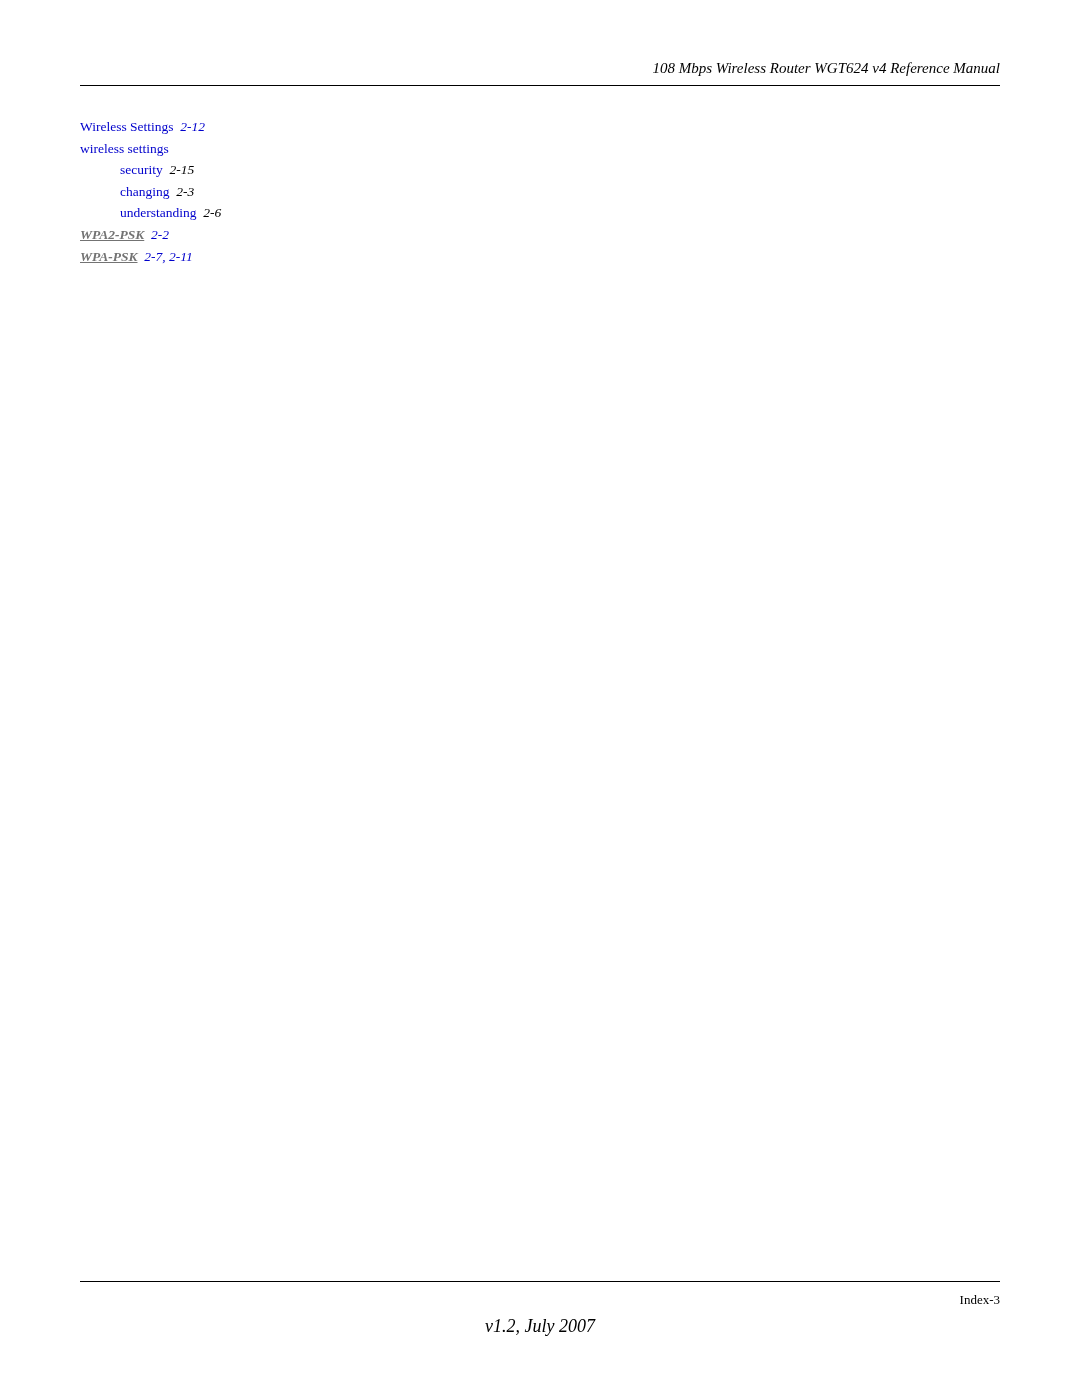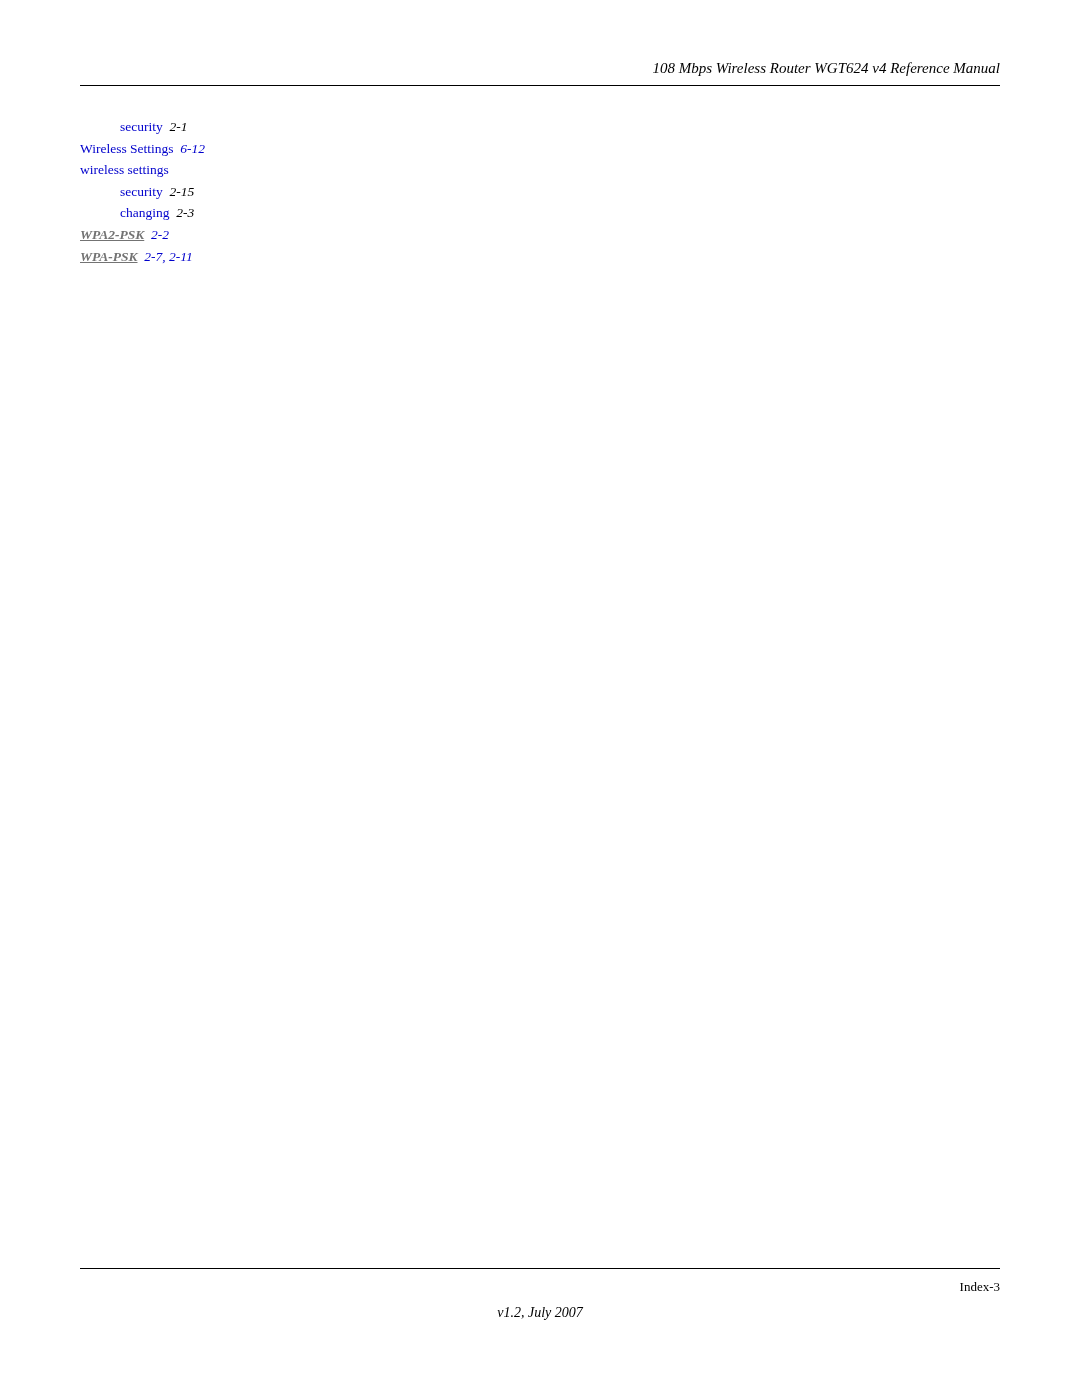--- a/index.html
+++ b/index.html
@@ -12,21 +12,21 @@
       width: 1080px;
       min-height: 1397px;
       background: #ffffff;
       font-family: Times New Roman, Times, serif;
       position: relative;
     }
 
     .page {
       width: 1080px;
       min-height: 1397px;
-      padding: 60px 80px 76px 80px;
+      padding: 60px 80px 60px 80px;
       position: relative;
       display: flex;
       flex-direction: column;
     }
 
     .header {
       display: flex;
       justify-content: flex-end;
       align-items: center;
       padding-bottom: 8px;
@@ -79,21 +79,21 @@
       border-top: 1px solid #000000;
       padding-top: 10px;
       display: flex;
       justify-content: space-between;
       align-items: flex-start;
       margin-top: auto;
     }
 
     .footer-version {
       font-style: italic;
-      font-size: 14px;
+      font-size: 18px;
       color: #000000;
       text-align: center;
       flex: 1;
     }
 
     .footer-page {
       font-size: 13px;
       color: #000000;
     }
 
@@ -110,46 +110,46 @@
 <body>
 
 <div class="page">
 
   <div class="header">
     <span class="header-title">108 Mbps Wireless Router WGT624 v4 Reference Manual</span>
   </div>
 
   <div class="content">
 
-    <div class="index-entry indent-1">
-      <a class="link-blue" href="#">security</a>
-      <span class="page-ref">&nbsp;2-1</span>
-    </div>
 
 
 
     <div class="index-entry">
       <a class="link-blue" href="#">Wireless Settings</a>
-      <span class="page-ref-blue">&nbsp;<em>6-12</em></span>
+      <span class="page-ref-blue">&nbsp;<em>2-12</em></span>
     </div>
 
     <div class="index-entry">
       <a class="link-blue" href="#">wireless settings</a>
     </div>
 
     <div class="index-entry indent-1">
       <a class="link-blue" href="#">security</a>
       <span class="page-ref">&nbsp;2-15</span>
     </div>
 
     <div class="index-entry indent-1">
       <a class="link-blue" href="#">changing</a>
       <span class="page-ref">&nbsp;2-3</span>
     </div>
 
+    <div class="index-entry indent-1">
+      <a class="link-blue" href="#">understanding</a>
+      <span class="page-ref">&nbsp;2-6</span>
+    </div>
 
     <div class="index-entry">
       <a class="link-blue-bold" href="#">WPA2-PSK</a>
       <span class="page-ref-blue">&nbsp;<em>2-2</em></span>
     </div>
 
     <div class="index-entry">
       <a class="link-blue-bold" href="#">WPA-PSK</a>
       <span class="page-ref-blue">&nbsp;<em>2-7, 2-11</em></span>
     </div>

